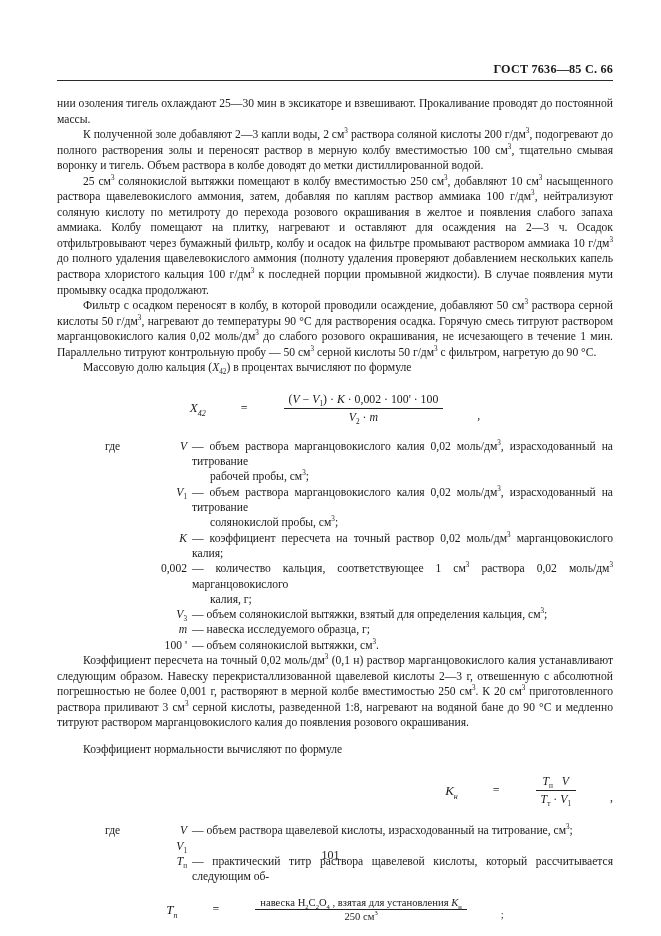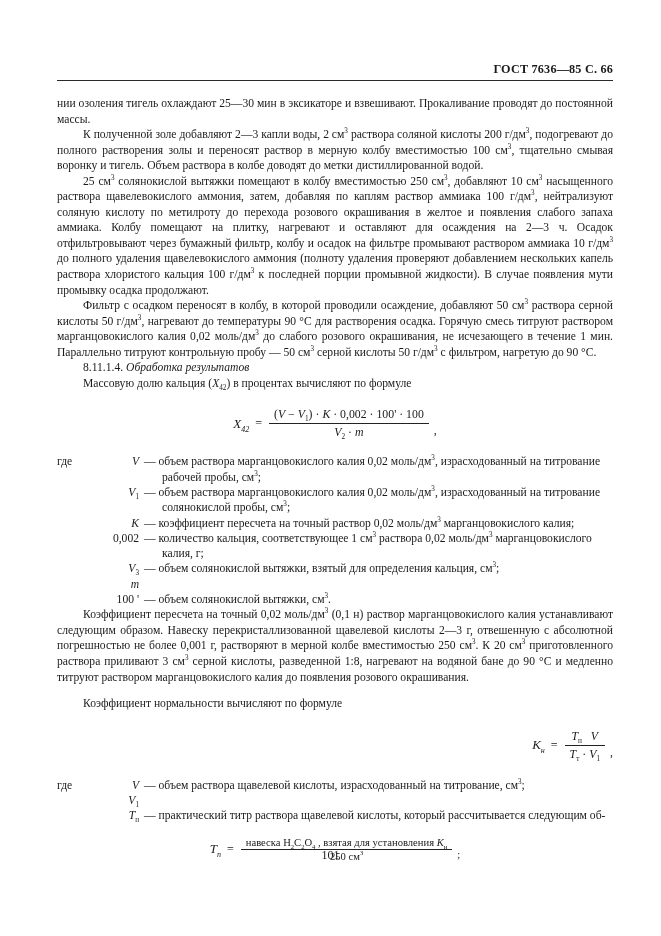--- a/index.html
+++ b/index.html
@@ -66,20 +66,21 @@
   .formula-wrap {
     display: flex;
     justify-content: center;
     align-items: center;
   }
   .formula {
     display: inline-flex;
     align-items: center;
     font-family: "Liberation Serif", "DejaVu Serif", serif;
     font-size: 11.8px;
+    gap: 29px;
   }
   .fvar {
     font-style: italic;
     font-size: 13px;
     padding-right: 4px;
   }
   .feq { padding: 0 7px 0 2px; font-size: 12px; }
   .frac {
     display: inline-flex;
     flex-direction: column;
@@ -98,20 +99,21 @@
   .frac .den {
     padding: 1px 5px 0 5px;
     white-space: nowrap;
   }
   .tail { padding-left: 5px; align-self: flex-end; padding-bottom: 2px; }
 
   
   .deflist {
     font-size: 11.6px;
     line-height: 15.3px;
+    margin-left: 48px;
   }
   .defrow {
     display: flex;
     align-items: baseline;
   }
   .defsym {
     flex: 0 0 82px;
     text-align: right;
     padding-right: 5px;
     white-space: nowrap;
@@ -151,21 +153,20 @@
   <div class="body-block">
 
     <p class="t noind"><span>нии озоления тигель охлаждают 25—30 мин в эксикаторе и взвешивают. Прокаливание проводят до постоянной массы.</span></p>
 
     <p class="t ind"><span>К полученной золе добавляют 2—3 капли воды, 2 см</span><sup class="s">3</sup><span> раствора соляной кислоты 200 г/дм</span><sup class="s">3</sup><span>, подогревают  до полного растворения золы и переносят раствор в мерную колбу вместимостью 100 см</span><sup class="s">3</sup><span>, тщательно смывая воронку и тигель. Объем раствора в колбе доводят до метки дистиллированной водой.</span></p>
 
     <p class="t ind"><span>25 см</span><sup class="s">3</sup><span> солянокислой  вытяжки  помещают в колбу вместимостью 250 см</span><sup class="s">3</sup><span>, добавляют 10 см</span><sup class="s">3</sup><span> насыщенного раствора щавелевокислого аммония, затем, добавляя по каплям  раствор аммиака 100 г/дм</span><sup class="s">3</sup><span>, нейтрализуют соляную кислоту по  метилроту до перехода розового окрашивания в желтое и появления слабого запаха аммиака. Колбу помещают на плитку, нагревают и оставляют для осаждения  на  2—3 ч. Осадок отфильтровывают через бумажный фильтр, колбу и осадок на фильтре промывают раствором аммиака 10 г/дм</span><sup class="s">3</sup><span> до полного удаления щавелевокислого аммония (полноту удаления проверяют добавлением нескольких капель раствора хлористого кальция 100 г/дм</span><sup class="s">3</sup><span> к последней порции промывной жидкости). В случае появления мути промывку осадка продолжают.</span></p>
 
     <p class="t ind"><span>Фильтр  с  осадком переносят в колбу, в которой проводили осаждение, добавляют 50 см</span><sup class="s">3</sup><span> раствора серной кислоты 50 г/дм</span><sup class="s">3</sup><span>, нагревают до  температуры  90 °С  для  растворения осадка. Горячую смесь титруют раствором марганцовокислого калия 0,02 моль/дм</span><sup class="s">3</sup><span> до слабого розового окрашивания, не исчезающего в течение 1 мин. Параллельно титруют контрольную пробу — 50 см</span><sup class="s">3</sup><span> серной кислоты 50 г/дм</span><sup class="s">3</sup><span> с фильтром, нагретую до 90 °С.</span></p>
 
-    <p class="t ind"><span>8.11.1.4.</span> <i class="it">Обработка результатов</i></p>
 
     <p class="t ind"><span>Массовую долю кальция (</span><i class="it">X</i><sub class="b">42</sub><span>) в процентах вычисляют по формуле</span></p>
 
     <div class="formula-wrap" style="margin-top:16px;margin-bottom:14px;">
       <div class="formula">
         <span class="fvar"><span>X</span><sub class="b">42</sub></span>
         <span class="feq">=</span>
         <span class="frac">
           <span class="num"><span>(</span><i class="it">V</i><span> − </span><i class="it">V</i><sub class="b">1</sub><span>)</span><span> · </span><i class="it">K</i><span> · </span><span>0,002</span><span> · </span><span>100'</span><span> · </span><span>100</span></span>
           <span class="bar"></span>
@@ -197,20 +198,21 @@
         <span class="deftxt"><span>—</span> <span>количество   кальция,   соответствующее  1 см</span><sup class="s">3</sup><span> раствора  0,02  моль/дм</span><sup class="s">3</sup><span>  марганцовокислого</span><span class="cont" style="padding-left:18px;">калия,  г;</span></span>
       </div>
 
       <div class="defrow">
         <span class="defsym"><i class="sym-i">V</i><sub class="b">3</sub></span>
         <span class="deftxt"><span>—</span> <span>объем солянокислой вытяжки, взятый для определения кальция, см</span><sup class="s">3</sup><span>;</span></span>
       </div>
 
       <div class="defrow">
         <span class="defsym"><i class="sym-i">m</i></span>
+        <span class="deftxt"><span>—</span> <span>навеска исследуемого образца, г;</span></span>
       </div>
 
       <div class="defrow">
         <span class="defsym"><span>100 '</span></span>
         <span class="deftxt"><span>—</span> <span>объем солянокислой вытяжки, см</span><sup class="s">3</sup><span>.</span></span>
       </div>
 
     </div>
 
     <p class="t ind" style="margin-top:0;"><span>Коэффициент  пересчета  на точный  0,02  моль/дм</span><sup class="s">3</sup><span> (0,1 н) раствор марганцовокислого калия устанавливают следующим образом. Навеску перекристаллизованной щавелевой кислоты 2—3 г, отвешенную с абсолютной  погрешностью  не  более  0,001 г, растворяют в мерной колбе вместимостью 250 см</span><sup class="s">3</sup><span>. К 20 см</span><sup class="s">3</sup><span> приготовленного раствора приливают 3 см</span><sup class="s">3</sup><span> серной кислоты, разведенной 1:8, нагревают на водяной бане до 90 °С и медленно титруют раствором марганцовокислого калия до появления розового окрашивания.</span></p>

